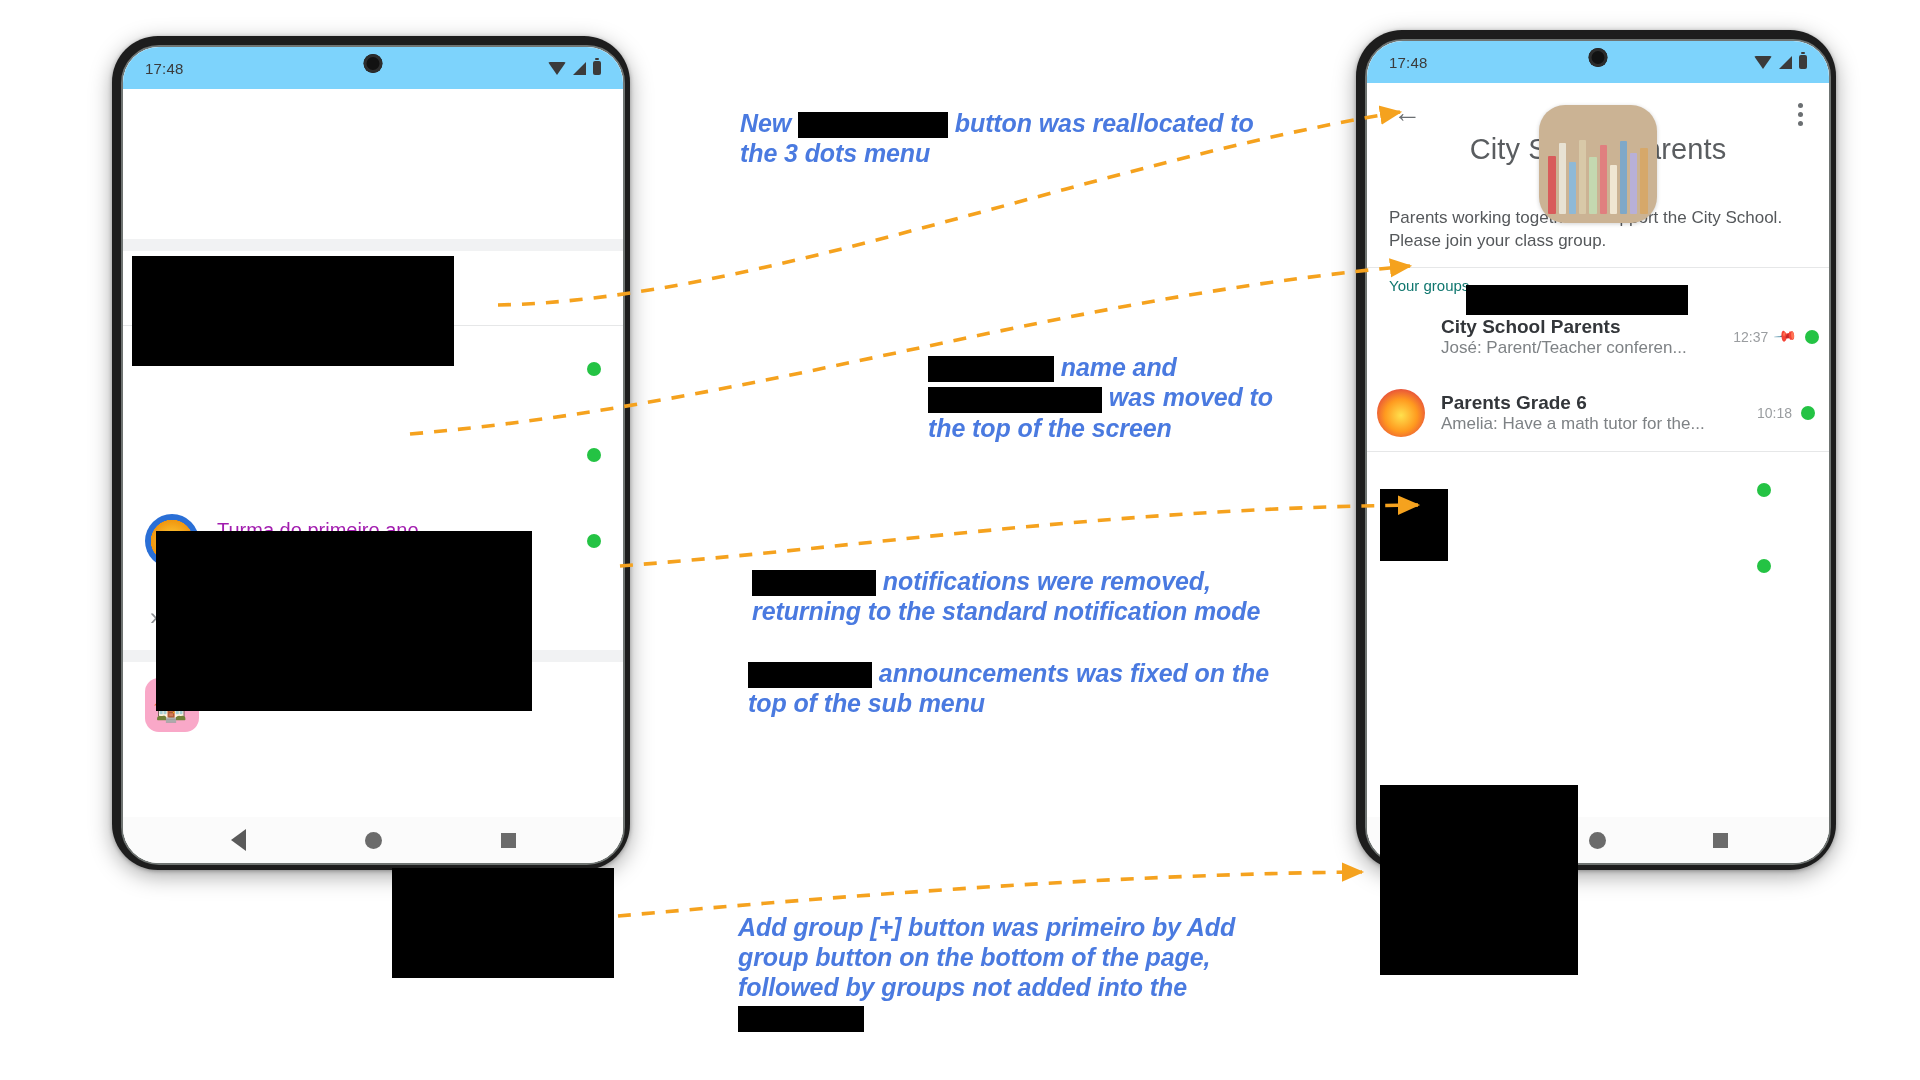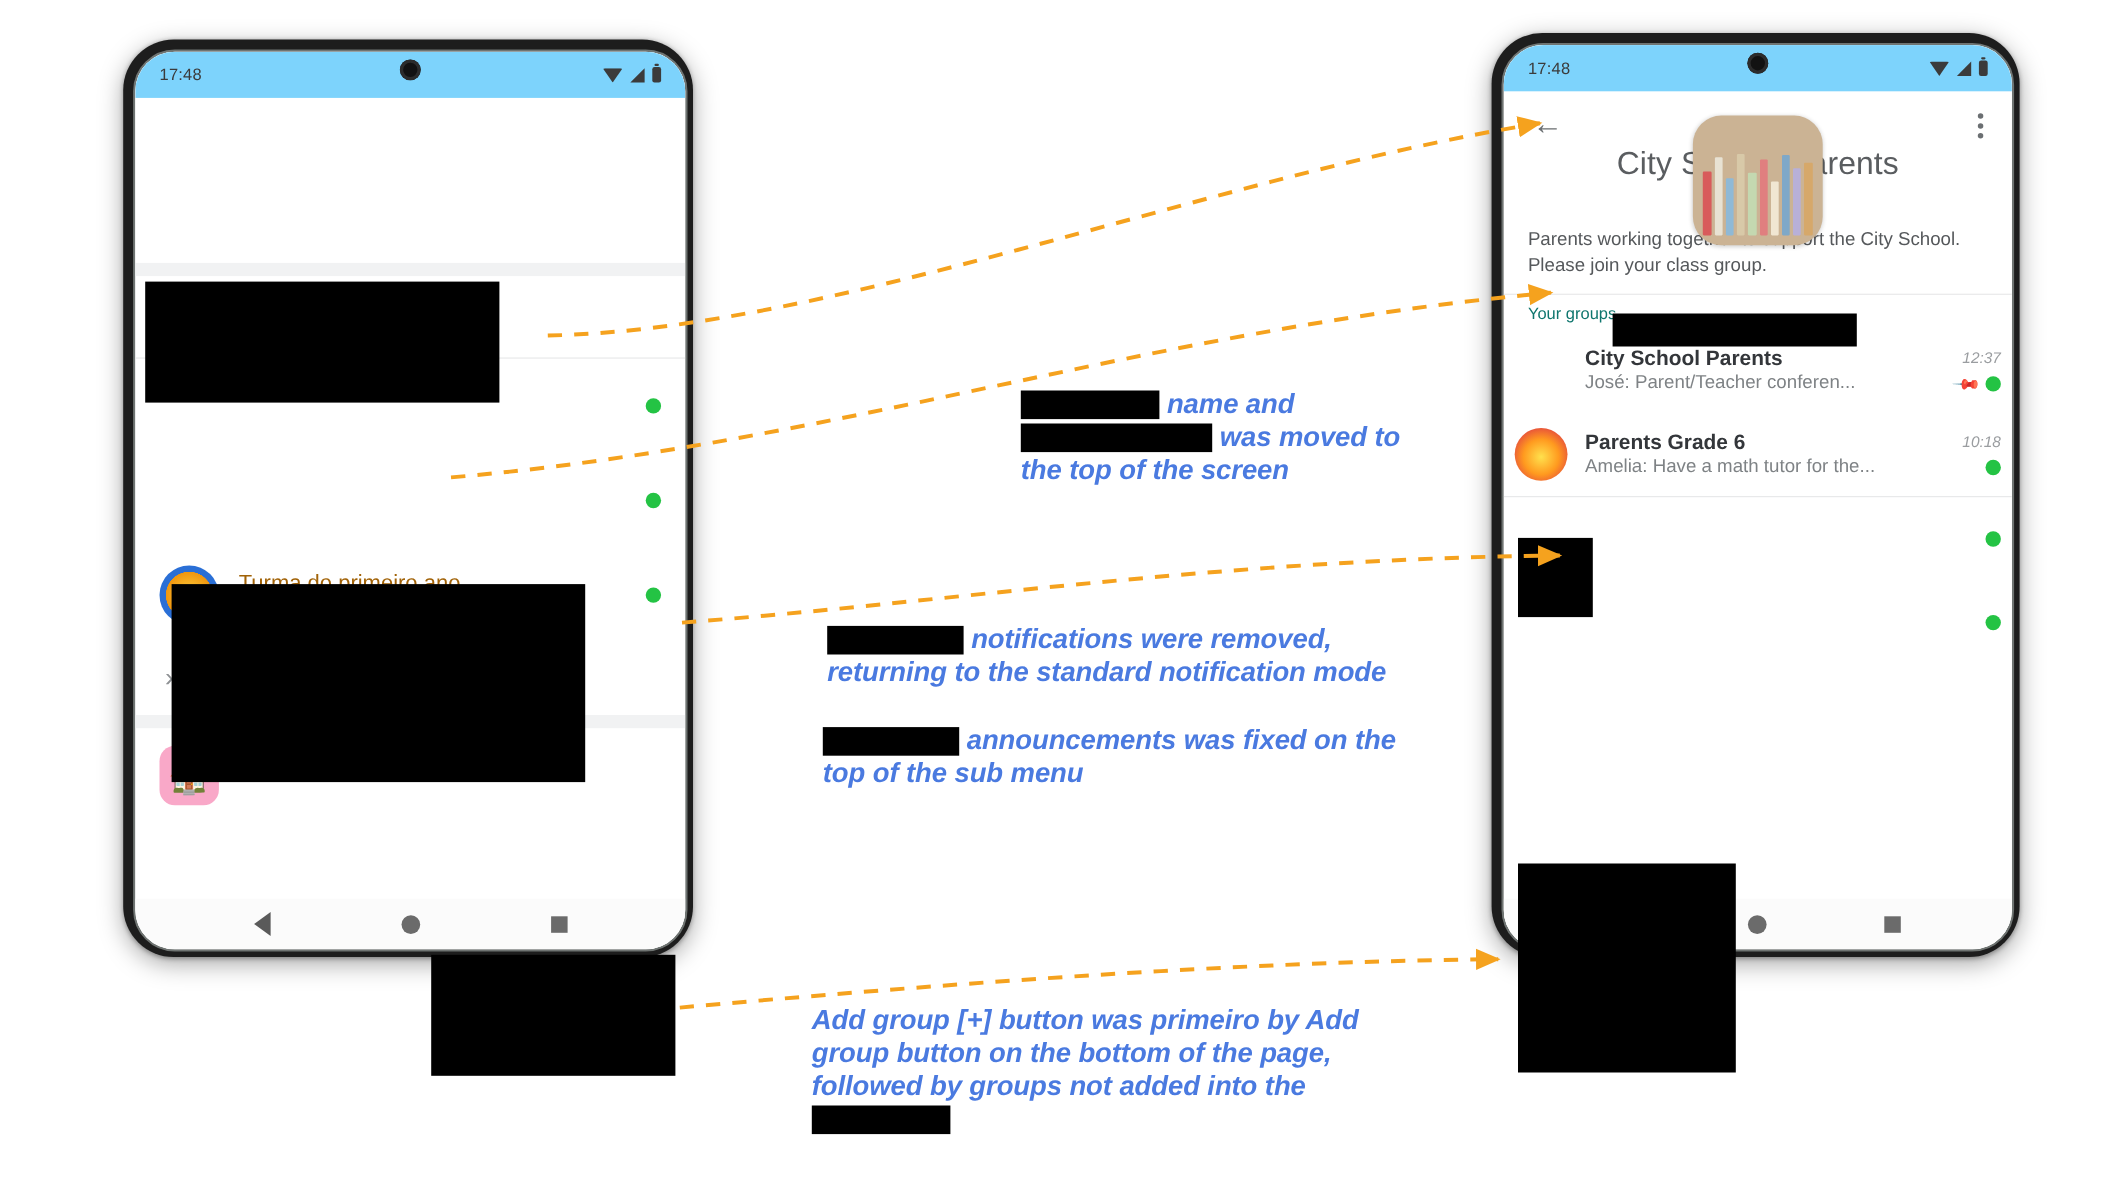--- a/index.html
+++ b/index.html
@@ -183,21 +183,21 @@
     align-items: center;
     justify-content: center;
     font-size: 31px;
     line-height: 1;
   }
   .av-sun { background: radial-gradient(circle at 50% 50%, #ffd23f 0%, #f0960f 55%, #2a6fd6 56%, #2a6fd6 100%); }
   .av-pink { background: #f9a8c8; border-radius: 14px; }
   .chat-texts { flex: 1 1 auto; min-width: 0; }
   .chat-title {
     font-size: 20px;
-    color: #a16207;
+    color: #a21caf;
     white-space: nowrap;
     overflow: hidden;
     text-overflow: ellipsis;
   }
   .chat-sub {
     font-size: 18px;
     color: #8e9194;
     margin-top: 4px;
     white-space: nowrap;
     overflow: hidden;
@@ -313,25 +313,24 @@
   }
   .r-sub {
     font-size: 17px;
     color: #7e8285;
     margin-top: 4px;
     white-space: nowrap; overflow: hidden; text-overflow: ellipsis;
   }
   .r-meta {
     flex: 0 0 auto;
     display: flex;
-    flex-direction: column;
-    align-items: flex-end;
+    flex-direction: row;
+    align-items: center;
     gap: 9px;
     min-width: 62px;
-    font-style: italic;
   }
   .r-time { font-size: 14px; color: #9a9da0; }
   .r-badges { display: flex; align-items: center; gap: 9px; height: 14px; }
   .pin-icon { font-size: 15px; color: #55585b; line-height: 1; transform: rotate(40deg); }
 
   
   .redact {
     position: absolute;
     background: #000000;
     z-index: 30;
@@ -575,20 +574,24 @@
   </svg>
 
   <div class="redact" style="left:132px; top:256px; width:322px; height:110px;"></div>
   <div class="redact" style="left:156px; top:531px; width:376px; height:180px;"></div>
   <div class="redact" style="left:392px; top:868px; width:222px; height:110px;"></div>
 
   <div class="redact" style="left:1466px; top:285px; width:222px; height:30px;"></div>
   <div class="redact" style="left:1380px; top:489px; width:68px; height:72px;"></div>
   <div class="redact" style="left:1380px; top:785px; width:198px; height:190px;"></div>
 
+  <div class="annot" id="annot-three-dots" style="left:740px; top:108px; width:520px;">
+      <div><span>New </span><span class="blk" style="width: 150px; height: 26px;"></span><span> button was reallocated to</span></div>
+      <div><span>the 3 dots menu</span></div>
+    </div>
 
   <div class="annot" id="annot-name-moved" style="left:928px; top:352px; width:420px;">
       <div><span class="blk" style="width: 126px; height: 26px;"></span><span> name and</span></div>
       <div><span class="blk" style="width: 174px; height: 26px;"></span><span> was moved to</span></div>
       <div><span>the top of the screen</span></div>
     </div>
 
   <div class="annot" id="annot-notifications" style="left:752px; top:566px; width:600px;">
       <div><span class="blk" style="width: 124px; height: 26px;"></span><span> notifications were removed,</span></div>
       <div><span>returning to the standard notification mode</span></div>

